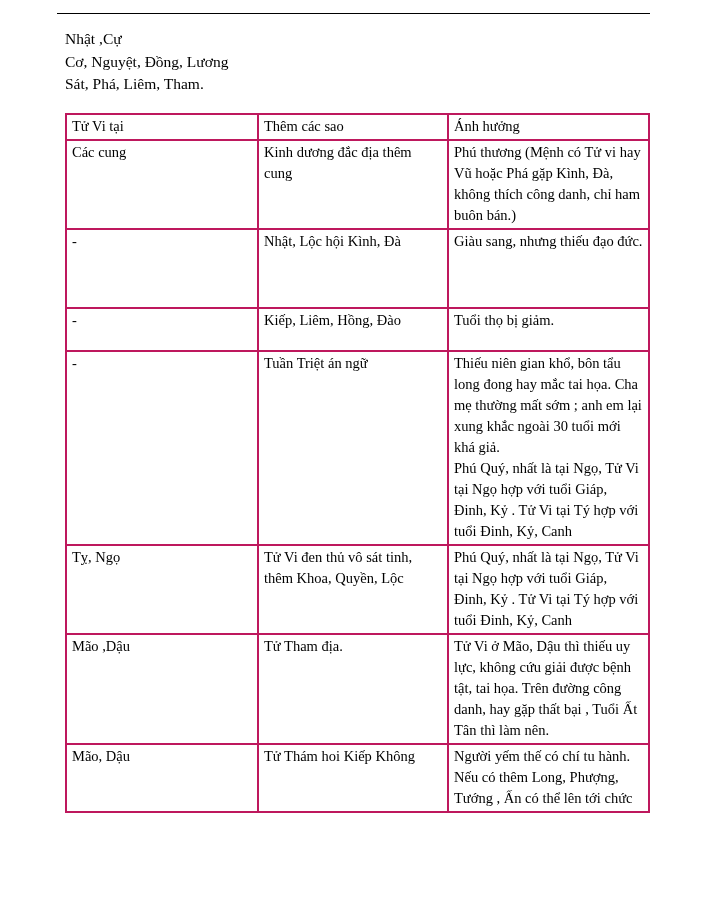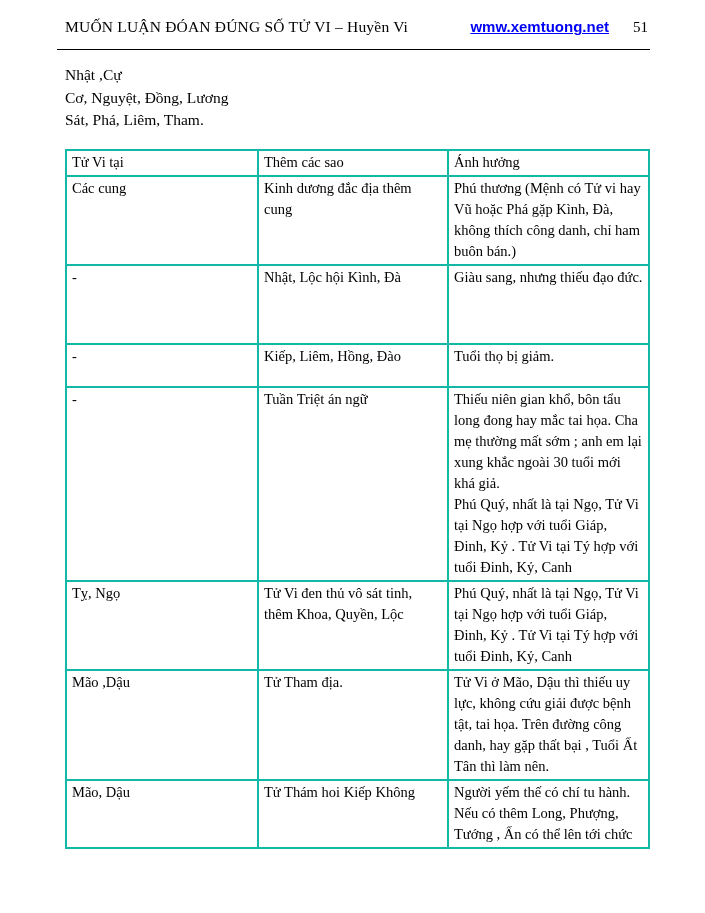--- a/index.html
+++ b/index.html
@@ -51,21 +51,21 @@
   }
   table.tuvi {
     border-collapse: collapse;
     margin: 17px 0 0 65px;
     width: 583px;
     table-layout: fixed;
     font-size: 14.5px;
     line-height: 21px;
   }
   table.tuvi th, table.tuvi td {
-    border: 2px solid #14b8a6;
+    border: 2px solid #be185d;
     vertical-align: top;
     padding: 1px 5px 2px 5px;
     font-weight: normal;
     text-align: left;
   }
   col.c1 { width: 192px; }
   col.c2 { width: 190px; }
   col.c3 { width: 201px; }
   td.stars, td.effect { text-align: justify; }
   td.effect p { margin: 0; }
@@ -76,27 +76,20 @@
   tr.r3  { height: 185px; }
   tr.r4  { height: 82px; padding-left: 44px; }
   tr.r5  { height: 106px; }
   tr.r6  { height: 57px; }
 </style>
 </head>
 <body>
 
 <div class="page">
 
-  <div class="header-row">
-    <span class="doc-title">MUỐN LUẬN ĐÓAN ĐÚNG SỐ TỬ VI – Huyền Vi</span>
-    <span class="header-right">
-      <span class="site-link">wmw.xemtuong.net</span>
-      <span class="page-number">51</span>
-    </span>
-  </div>
 
   <hr class="header-divider">
 
   <div class="intro">
     <div>Nhật ,Cự</div>
     <div>Cơ, Nguyệt, Đồng, Lương</div>
     <div>Sát, Phá, Liêm, Tham.</div>
   </div>
 
   <table class="tuvi">

